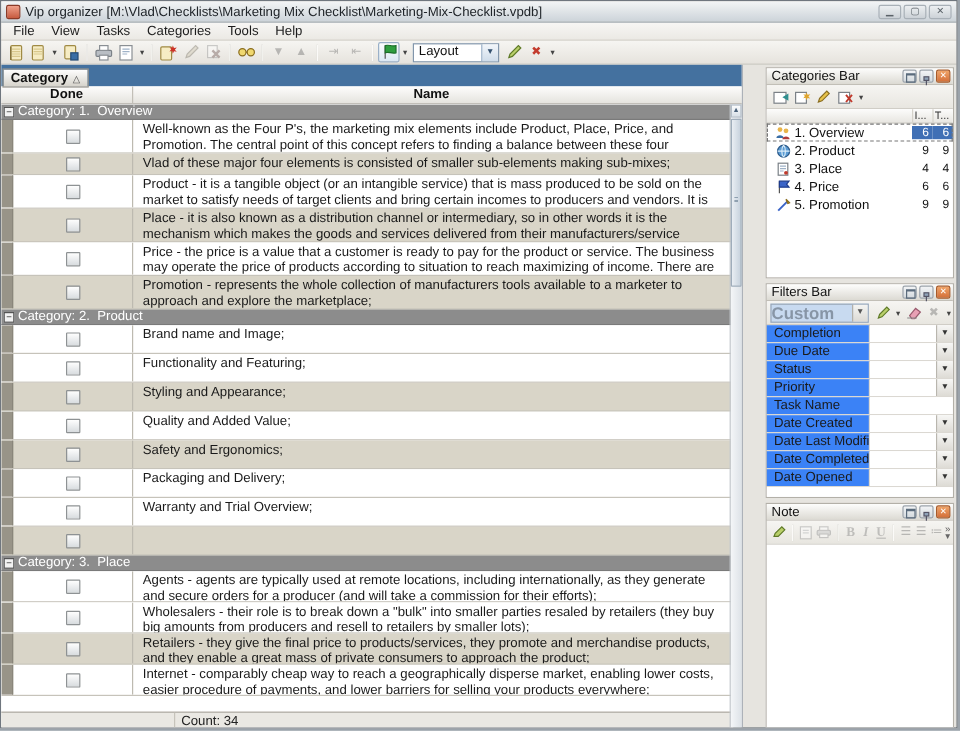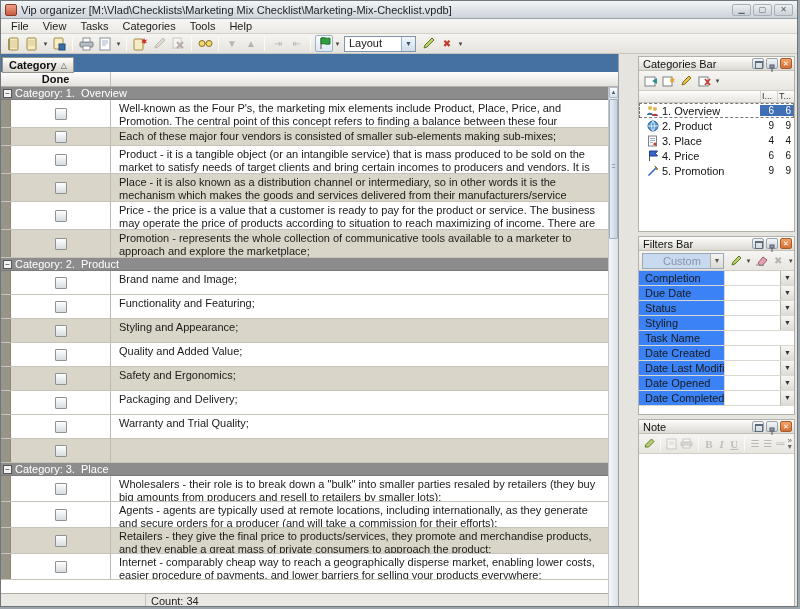--- a/index.html
+++ b/index.html
@@ -77,21 +77,21 @@
   .treehead .thl{flex:1;}
   .treehead .thc{width:17px;border-left:1px solid #d5d2ca;text-align:left;padding-left:1px;line-height:11px;}
   .titem{height:15px;display:flex;align-items:center;font-size:11px;color:#111;padding-left:6px;}
   .titem .ticon{width:15px;height:13px;flex:none;display:flex;align-items:center;justify-content:center;}
   .titem .tlabel{flex:1;white-space:pre;line-height:14px;padding-left:2px;}
   .titem .tval{width:17px;text-align:right;padding-right:3px;font-size:10px;}
   .titem.sel{outline:1px dashed #777;outline-offset:-1px;}
   .titem.sel .tval{background:#3f6fb5;color:#fff;}
   
   .fcombo{height:16px;width:86px;background:#c8daf0;border:1px solid #9aa8b8;display:flex;align-items:center;margin-right:3px;}
-  .fcombo .cval{flex:1;font-size:11px;color:#8795a6;padding-left:20px;}
+  .fcombo .cval{flex:1;font-size:14px;color:#8795a6;padding-left:0;font-weight:bold;}
   .fcombo .cbtn{width:13px;height:14px;background:linear-gradient(#f4f4f2,#dcdad4);border-left:1px solid #b3b0a8;font-size:7px;line-height:13px;text-align:center;color:#555;}
   .frow{height:15px;display:flex;align-items:stretch;border-bottom:1px solid #dbd8d2;}
   .flabel{width:86px;flex:none;font-size:11px;color:#1a1a1a;padding:1px 0 0 6px;background:#3b82f6;border-right:1px solid #dbd8d2;line-height:13px;white-space:nowrap;overflow:hidden;}
   .fval{flex:1;background:#fff;}
   .fdrop{width:14px;flex:none;background:linear-gradient(#f6f6f4,#dddbd5);border-left:1px solid #b9b6ae;font-size:7px;line-height:13px;text-align:center;color:#333;}
   .fpad{height:8px;background:#fff;}
   
   .notebody{height:152px;background:#fff;}
   .ntool{justify-content:flex-start;}
   .ntool .ov{margin-left:auto;display:flex;flex-direction:column;align-items:center;line-height:6px;margin-right:2px;}
@@ -227,39 +227,40 @@
 
     <div class="grid">
       <div class="groupband">
         <span class="catbtn">
           <b>Category</b>
           <span class="sortup">△</span>
         </span>
       </div>
       <div class="gridhead">
         <div class="hdone">Done</div>
+        <div class="hname">Name</div>
       </div>
       <div class="gridbody" id="grid-body">
           <div class="group-bar">
             <span class="collapse-box">−</span>
             <span class="group-label">Category: 1.  Overview</span>
           </div>
           <div class="trow white">
             <div class="strip"></div>
             <div class="done-cell">
               <span class="cb"></span>
             </div>
             <div class="name-cell">Well-known as the Four P's, the marketing mix elements include Product, Place, Price, and Promotion. The central point of this concept refers to finding a balance between these four ingredients making up a marketing mix working for you specific needs;</div>
           </div>
           <div class="trow tan one">
             <div class="strip"></div>
             <div class="done-cell">
               <span class="cb"></span>
             </div>
-            <div class="name-cell">Each of these major four vendors is consisted of smaller sub-elements making sub-mixes;</div>
+            <div class="name-cell">Vlad of these major four elements is consisted of smaller sub-elements making sub-mixes;</div>
           </div>
           <div class="trow white">
             <div class="strip"></div>
             <div class="done-cell">
               <span class="cb"></span>
             </div>
             <div class="name-cell">Product - it is a tangible object (or an intangible service) that is mass produced to be sold on the market to satisfy needs of target clients and bring certain incomes to producers and vendors. It is characterized by a set of qualities making it useful and desired, and it develops through the stages of Product Life</div>
           </div>
           <div class="trow tan">
             <div class="strip"></div>
@@ -273,21 +274,21 @@
             <div class="done-cell">
               <span class="cb"></span>
             </div>
             <div class="name-cell">Price - the price is a value that a customer is ready to pay for the product or service. The business may operate the price of products according to situation to reach maximizing of income. There are a plenty of different pricing strategies that can be applied and some of them are explained in appropriate section of</div>
           </div>
           <div class="trow tan">
             <div class="strip"></div>
             <div class="done-cell">
               <span class="cb"></span>
             </div>
-            <div class="name-cell">Promotion - represents the whole collection of communicative tools available to a marketer to approach and explore the marketplace;</div>
+            <div class="name-cell">Promotion - represents the whole collection of manufacturers tools available to a marketer to approach and explore the marketplace;</div>
           </div>
           <div class="group-bar">
             <span class="collapse-box">−</span>
             <span class="group-label">Category: 2.  Product</span>
           </div>
           <div class="trow white g1">
             <div class="strip"></div>
             <div class="done-cell">
               <span class="cb"></span>
             </div>
@@ -326,45 +327,45 @@
             <div class="done-cell">
               <span class="cb"></span>
             </div>
             <div class="name-cell">Packaging and Delivery;</div>
           </div>
           <div class="trow white g1">
             <div class="strip"></div>
             <div class="done-cell">
               <span class="cb"></span>
             </div>
-            <div class="name-cell">Warranty and Trial Quality;</div>
+            <div class="name-cell">Warranty and Trial Overview;</div>
           </div>
           <div class="trow tan g1">
             <div class="strip"></div>
             <div class="done-cell">
               <span class="cb"></span>
             </div>
           </div>
           <div class="group-bar">
             <span class="collapse-box">−</span>
             <span class="group-label">Category: 3.  Place</span>
           </div>
           <div class="trow white g2">
             <div class="strip"></div>
             <div class="done-cell">
               <span class="cb"></span>
             </div>
+            <div class="name-cell">Agents - agents are typically used at remote locations, including internationally, as they generate and secure orders for a producer (and will take a commission for their efforts);</div>
+          </div>
+          <div class="trow white g2">
+            <div class="strip"></div>
+            <div class="done-cell">
+              <span class="cb"></span>
+            </div>
             <div class="name-cell">Wholesalers - their role is to break down a "bulk" into smaller parties resaled by retailers (they buy big amounts from producers and resell to retailers by smaller lots);</div>
-          </div>
-          <div class="trow white g2">
-            <div class="strip"></div>
-            <div class="done-cell">
-              <span class="cb"></span>
-            </div>
-            <div class="name-cell">Agents - agents are typically used at remote locations, including internationally, as they generate and secure orders for a producer (and will take a commission for their efforts);</div>
           </div>
           <div class="trow tan g2">
             <div class="strip"></div>
             <div class="done-cell">
               <span class="cb"></span>
             </div>
             <div class="name-cell">Retailers - they give the final price to products/services, they promote and merchandise products, and they enable a great mass of private consumers to approach the product;</div>
           </div>
           <div class="trow white g2">
             <div class="strip"></div>
@@ -535,45 +536,45 @@
               <span class="flabel">Due Date</span>
               <span class="fval"></span>
               <span class="fdrop">▼</span>
             </div>
             <div class="frow">
               <span class="flabel">Status</span>
               <span class="fval"></span>
               <span class="fdrop">▼</span>
             </div>
             <div class="frow">
-              <span class="flabel">Styling</span>
+              <span class="flabel">Priority</span>
               <span class="fval"></span>
               <span class="fdrop">▼</span>
             </div>
             <div class="frow">
               <span class="flabel">Task Name</span>
               <span class="fval"></span>
             </div>
             <div class="frow">
               <span class="flabel">Date Created</span>
               <span class="fval"></span>
               <span class="fdrop">▼</span>
             </div>
             <div class="frow">
               <span class="flabel">Date Last Modified</span>
               <span class="fval"></span>
               <span class="fdrop">▼</span>
             </div>
             <div class="frow">
+              <span class="flabel">Date Completed</span>
+              <span class="fval"></span>
+              <span class="fdrop">▼</span>
+            </div>
+            <div class="frow">
               <span class="flabel">Date Opened</span>
-              <span class="fval"></span>
-              <span class="fdrop">▼</span>
-            </div>
-            <div class="frow">
-              <span class="flabel">Date Completed</span>
               <span class="fval"></span>
               <span class="fdrop">▼</span>
             </div>
           </div>
         <div class="fpad"></div>
       </div>
 
       <div class="panel">
         <div class="phdr">
           <span class="ptitle">Note</span>

